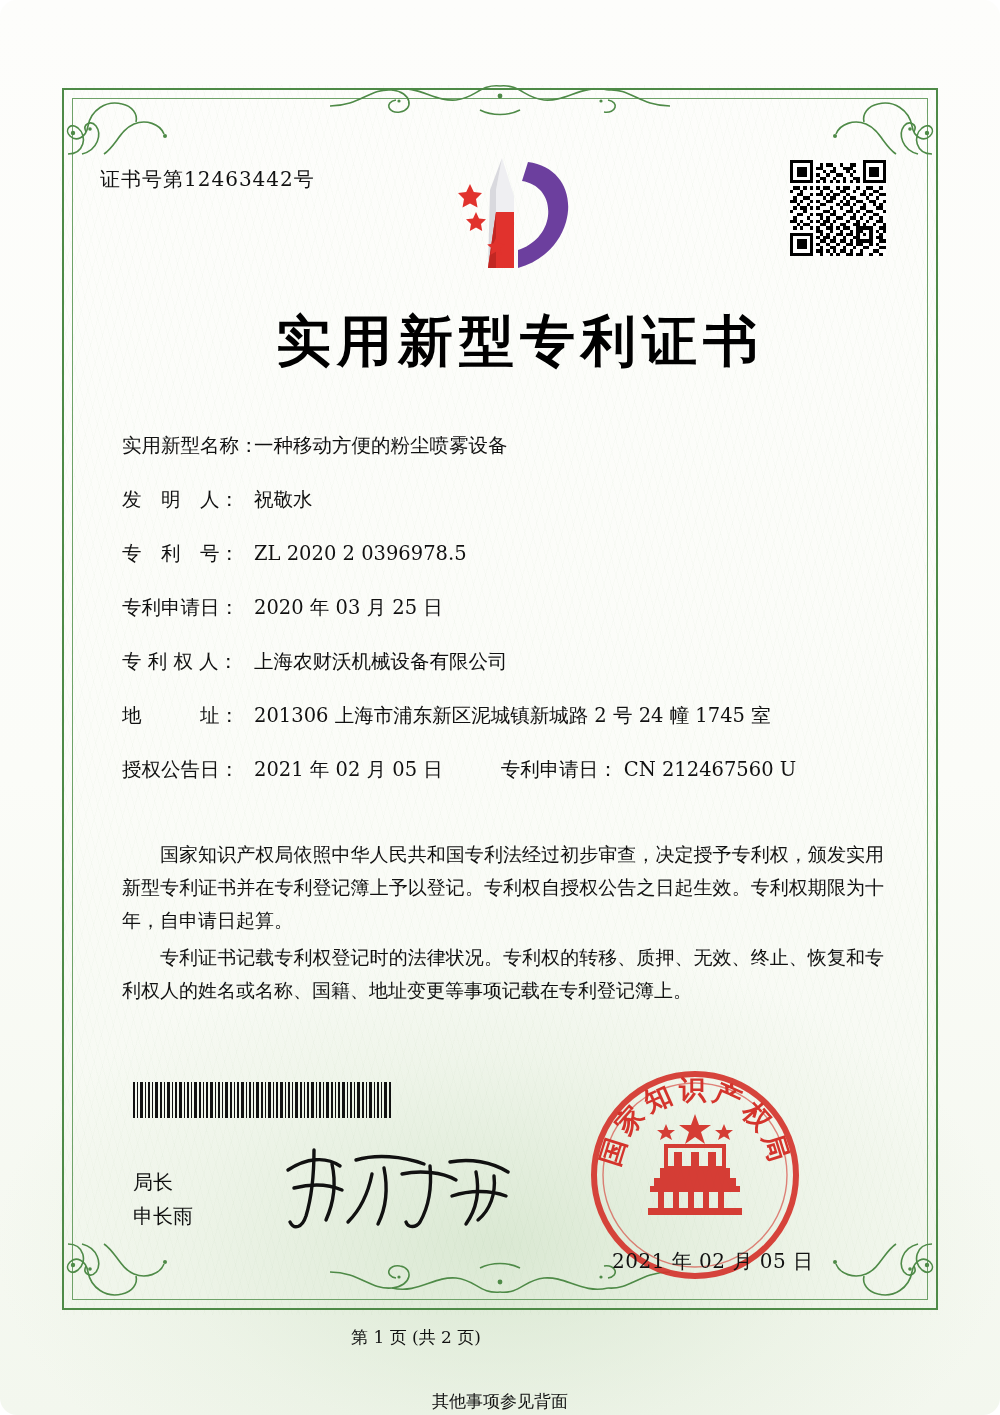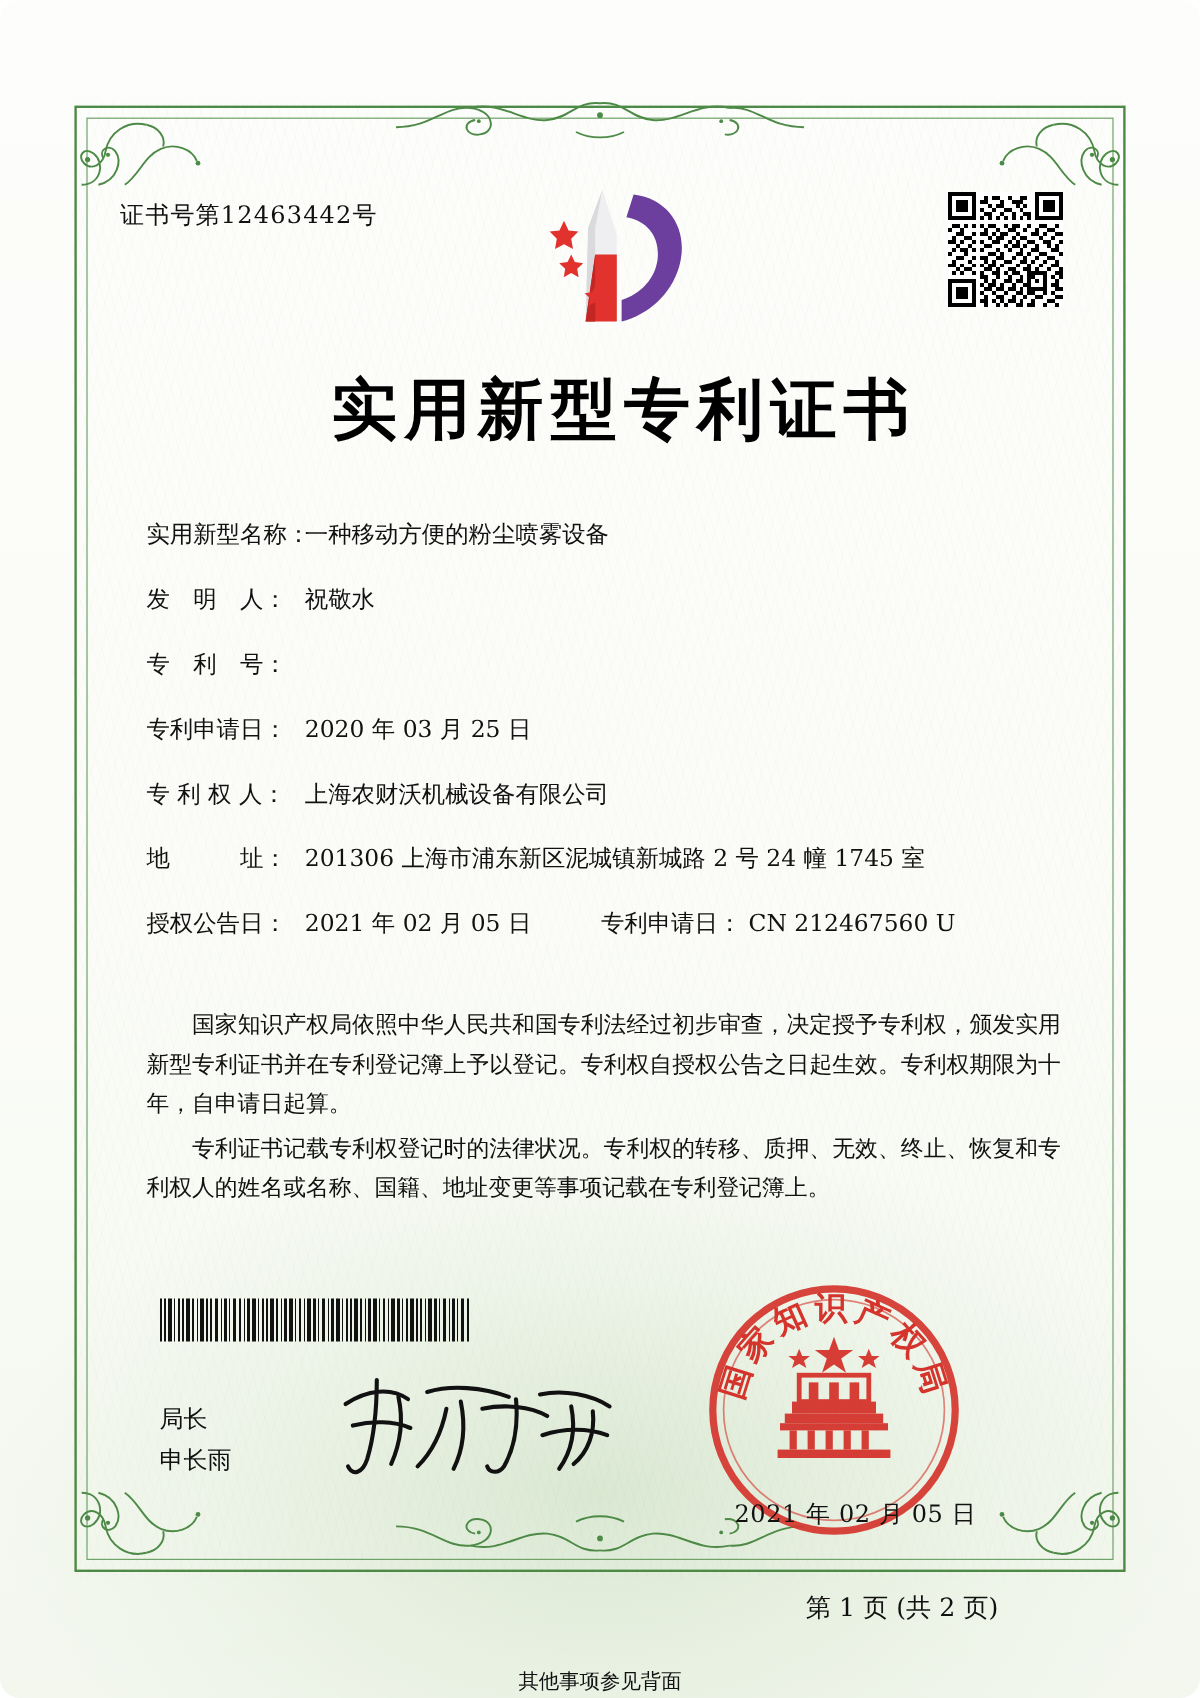--- a/index.html
+++ b/index.html
@@ -207,22 +207,22 @@
     color: #111;
     letter-spacing: 0.5px;
     font-family: "DejaVu Serif", serif;
   }
 
   
   .page-no {
     position: absolute;
     left: 0; top: 1326px;
     width: 832px;
-    text-align: right;
-    font-size: 21px;
+    text-align: center;
+    font-size: 17px;
     color: #111;
     font-family: "DejaVu Serif", serif;
   }
   .footnote {
     position: absolute;
     left: 0; top: 1390px;
     width: 1000px;
     text-align: center;
     font-size: 17px;
     color: #111;
@@ -561,20 +561,21 @@
     <div class="field-row">
       <div class="field-label">实用新型名称：</div>
       <div class="field-value">一种移动方便的粉尘喷雾设备</div>
     </div>
     <div class="field-row">
       <div class="field-label">发　明　人：</div>
       <div class="field-value">祝敬水</div>
     </div>
     <div class="field-row">
       <div class="field-label">专　利　号：</div>
+      <div class="field-value">ZL 2020 2 0396978.5</div>
     </div>
     <div class="field-row">
       <div class="field-label">专利申请日：</div>
       <div class="field-value">2020 年 03 月 25 日</div>
     </div>
     <div class="field-row">
       <div class="field-label">专 利 权 人：</div>
       <div class="field-value">上海农财沃机械设备有限公司</div>
     </div>
     <div class="field-row">

